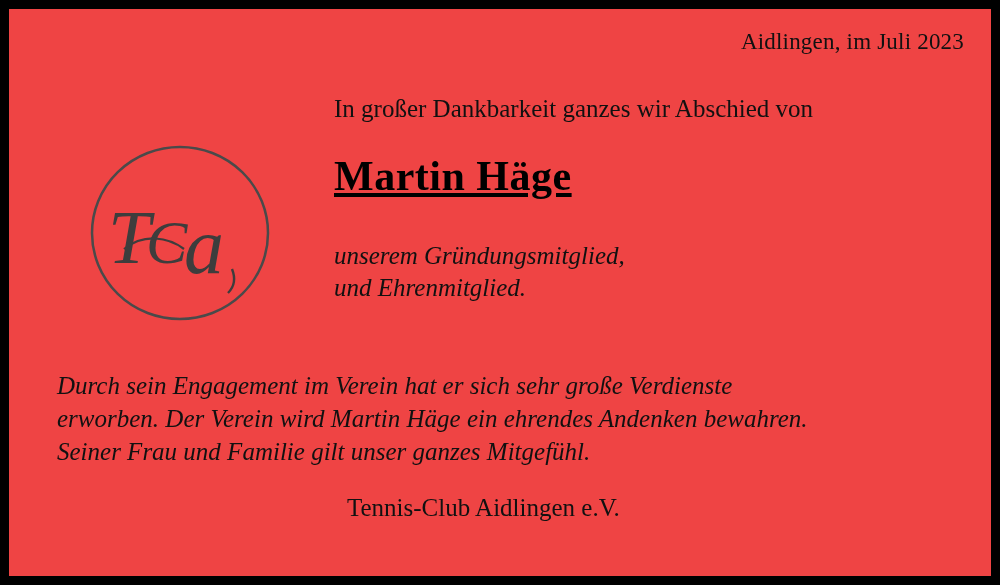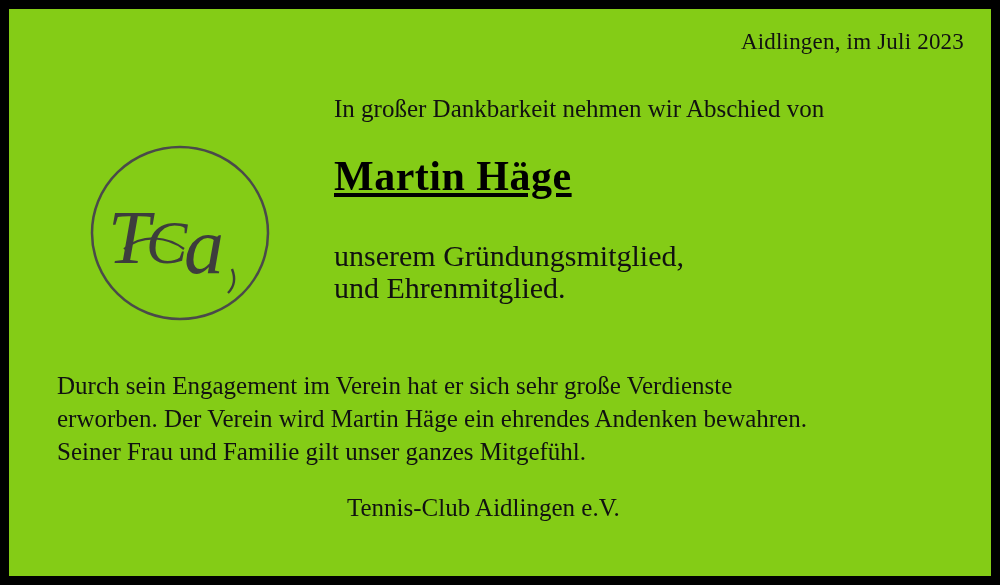--- a/index.html
+++ b/index.html
@@ -27,21 +27,21 @@
     box-sizing: border-box;
     border: 9px solid #000000;
   }
   .inner {
     position: absolute;
     left: 9px;
     top: 9px;
     width: 982px;
     height: 567px;
     box-sizing: border-box;
-    background: #84cc16;
+    background: #ef4444;
   }
   .dateline {
     position: absolute;
     right: 27px;
     top: 20px;
     font-size: 23px;
     color: #111111;
     letter-spacing: 0.2px;
     white-space: nowrap;
   }
@@ -61,38 +61,40 @@
     font-weight: bold;
     color: #000000;
     letter-spacing: 0.5px;
     white-space: nowrap;
     text-decoration: underline;
   }
   .roles {
     position: absolute;
     left: 325px;
     top: 231px;
-    font-size: 30px;
+    font-size: 25px;
     color: #111111;
     line-height: 32px;
+    font-style: italic;
   }
   .roles div {
     white-space: nowrap;
   }
   .body-text {
     position: absolute;
     left: 48px;
     top: 360px;
     width: 900px;
     font-size: 25px;
     color: #111111;
     line-height: 33px;
   }
   .body-text div {
     white-space: nowrap;
+    font-style: italic;
   }
   .signature {
     position: absolute;
     left: 338px;
     top: 485px;
     font-size: 25px;
     color: #111111;
     white-space: nowrap;
   }
   .logo {
@@ -121,21 +123,21 @@
         <g fill="#3d3d3d" font-family="Liberation Serif, serif" font-style="italic">
           <text x="24" y="126" font-size="76">T</text>
           <text x="62" y="126" font-size="62">C</text>
           <text x="100" y="136" font-size="80">a</text>
         </g>
         <path d="M 40 112 C 60 96, 84 100, 100 112" fill="none" stroke="#3d3d3d" stroke-width="2.2"></path>
         <path d="M 148 132 C 152 142, 150 150, 144 156" fill="none" stroke="#3d3d3d" stroke-width="2.4"></path>
       </svg>
     </div>
 
-    <div class="intro">In großer Dankbarkeit nehmen wir Abschied von</div>
+    <div class="intro">In großer Dankbarkeit ganzes wir Abschied von</div>
 
     <div class="name">Martin Häge</div>
 
     <div class="roles">
       <div>unserem Gründungsmitglied,</div>
       <div>und Ehrenmitglied.</div>
     </div>
 
     <div class="body-text">
       <div>Durch sein Engagement im Verein hat er sich sehr große Verdienste</div>

